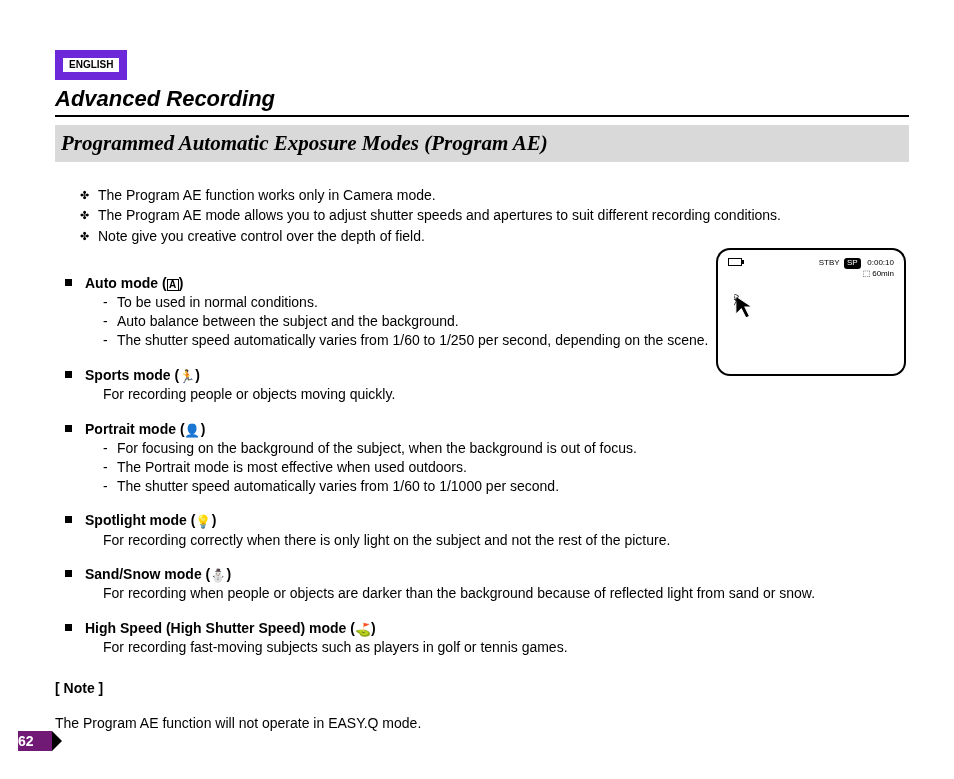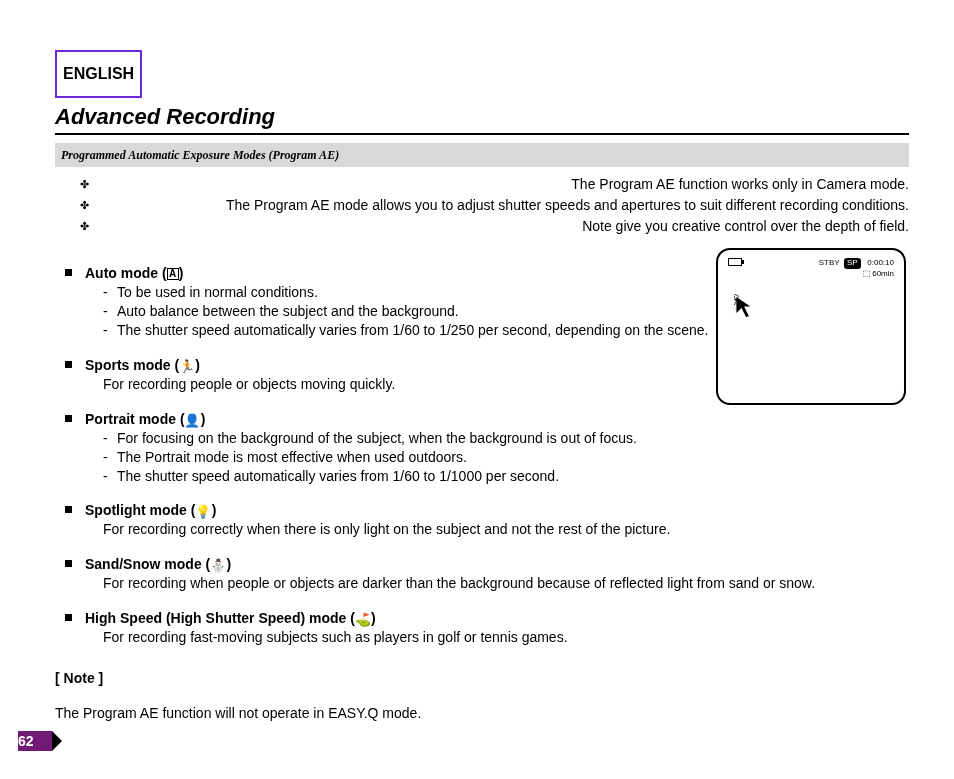--- a/index.html
+++ b/index.html
@@ -7,45 +7,45 @@
     font-family: Arial, Helvetica, sans-serif;
     background: #fff;
     width: 954px;
     height: 779px;
     position: relative;
     padding: 50px 45px 30px 55px;
     font-size: 14px;
     line-height: 1.35;
   }
   .lang-box {
-    border: 2px solid #6d28d9;
+    border: 8px solid #6d28d9;
     display: inline-block;
-    padding: 11px 6px;
-    font-weight: bold;
-    font-size: 16px;
+    padding: 0 6px;
+    font-weight: bold;
+    font-size: 10px;
     margin-bottom: 4px;
   }
   .title {
     font-size: 22px;
     font-weight: bold;
     border-bottom: 2px solid #000;
     padding-bottom: 2px;
     margin-bottom: 8px;
     font-style: italic;
   }
   .section-bar {
     background: #d9d9d9;
     font-style: italic;
     font-weight: bold;
-    font-size: 12px;
+    font-size: 21px;
     padding: 4px 6px;
-    margin-bottom: 8px;
+    margin-bottom: 24px;
     font-family: Georgia, 'Times New Roman', serif;
   }
-  .intro-list { list-style: none; padding-left: 25px; margin-bottom: 28px; text-align: right; }
+  .intro-list { list-style: none; padding-left: 25px; margin-bottom: 28px; }
   .intro-list li { position: relative; padding-left: 18px; margin-bottom: 2px; }
   .intro-list li::before {
     content: "✤";
     position: absolute;
     left: 0;
     top: 0;
     font-size: 11px;
     line-height: 18px;
   }
   .modes { padding-left: 10px; }
@@ -100,21 +100,21 @@
     line-height: 10px;
     text-align: center;
     vertical-align: middle;
   }
   .icon { font-size: 13px; vertical-align: middle; }
   .screen {
     position: absolute;
     right: 48px;
     top: 248px;
     width: 190px;
-    height: 157px;
+    height: 128px;
     border: 2px solid #000;
     border-radius: 14px;
     padding: 8px 10px;
     font-size: 9px;
   }
   .screen-top { display: flex; justify-content: space-between; align-items: flex-start; }
   .batt {
     width: 14px; height: 8px;
     border: 1px solid #000;
     position: relative;

